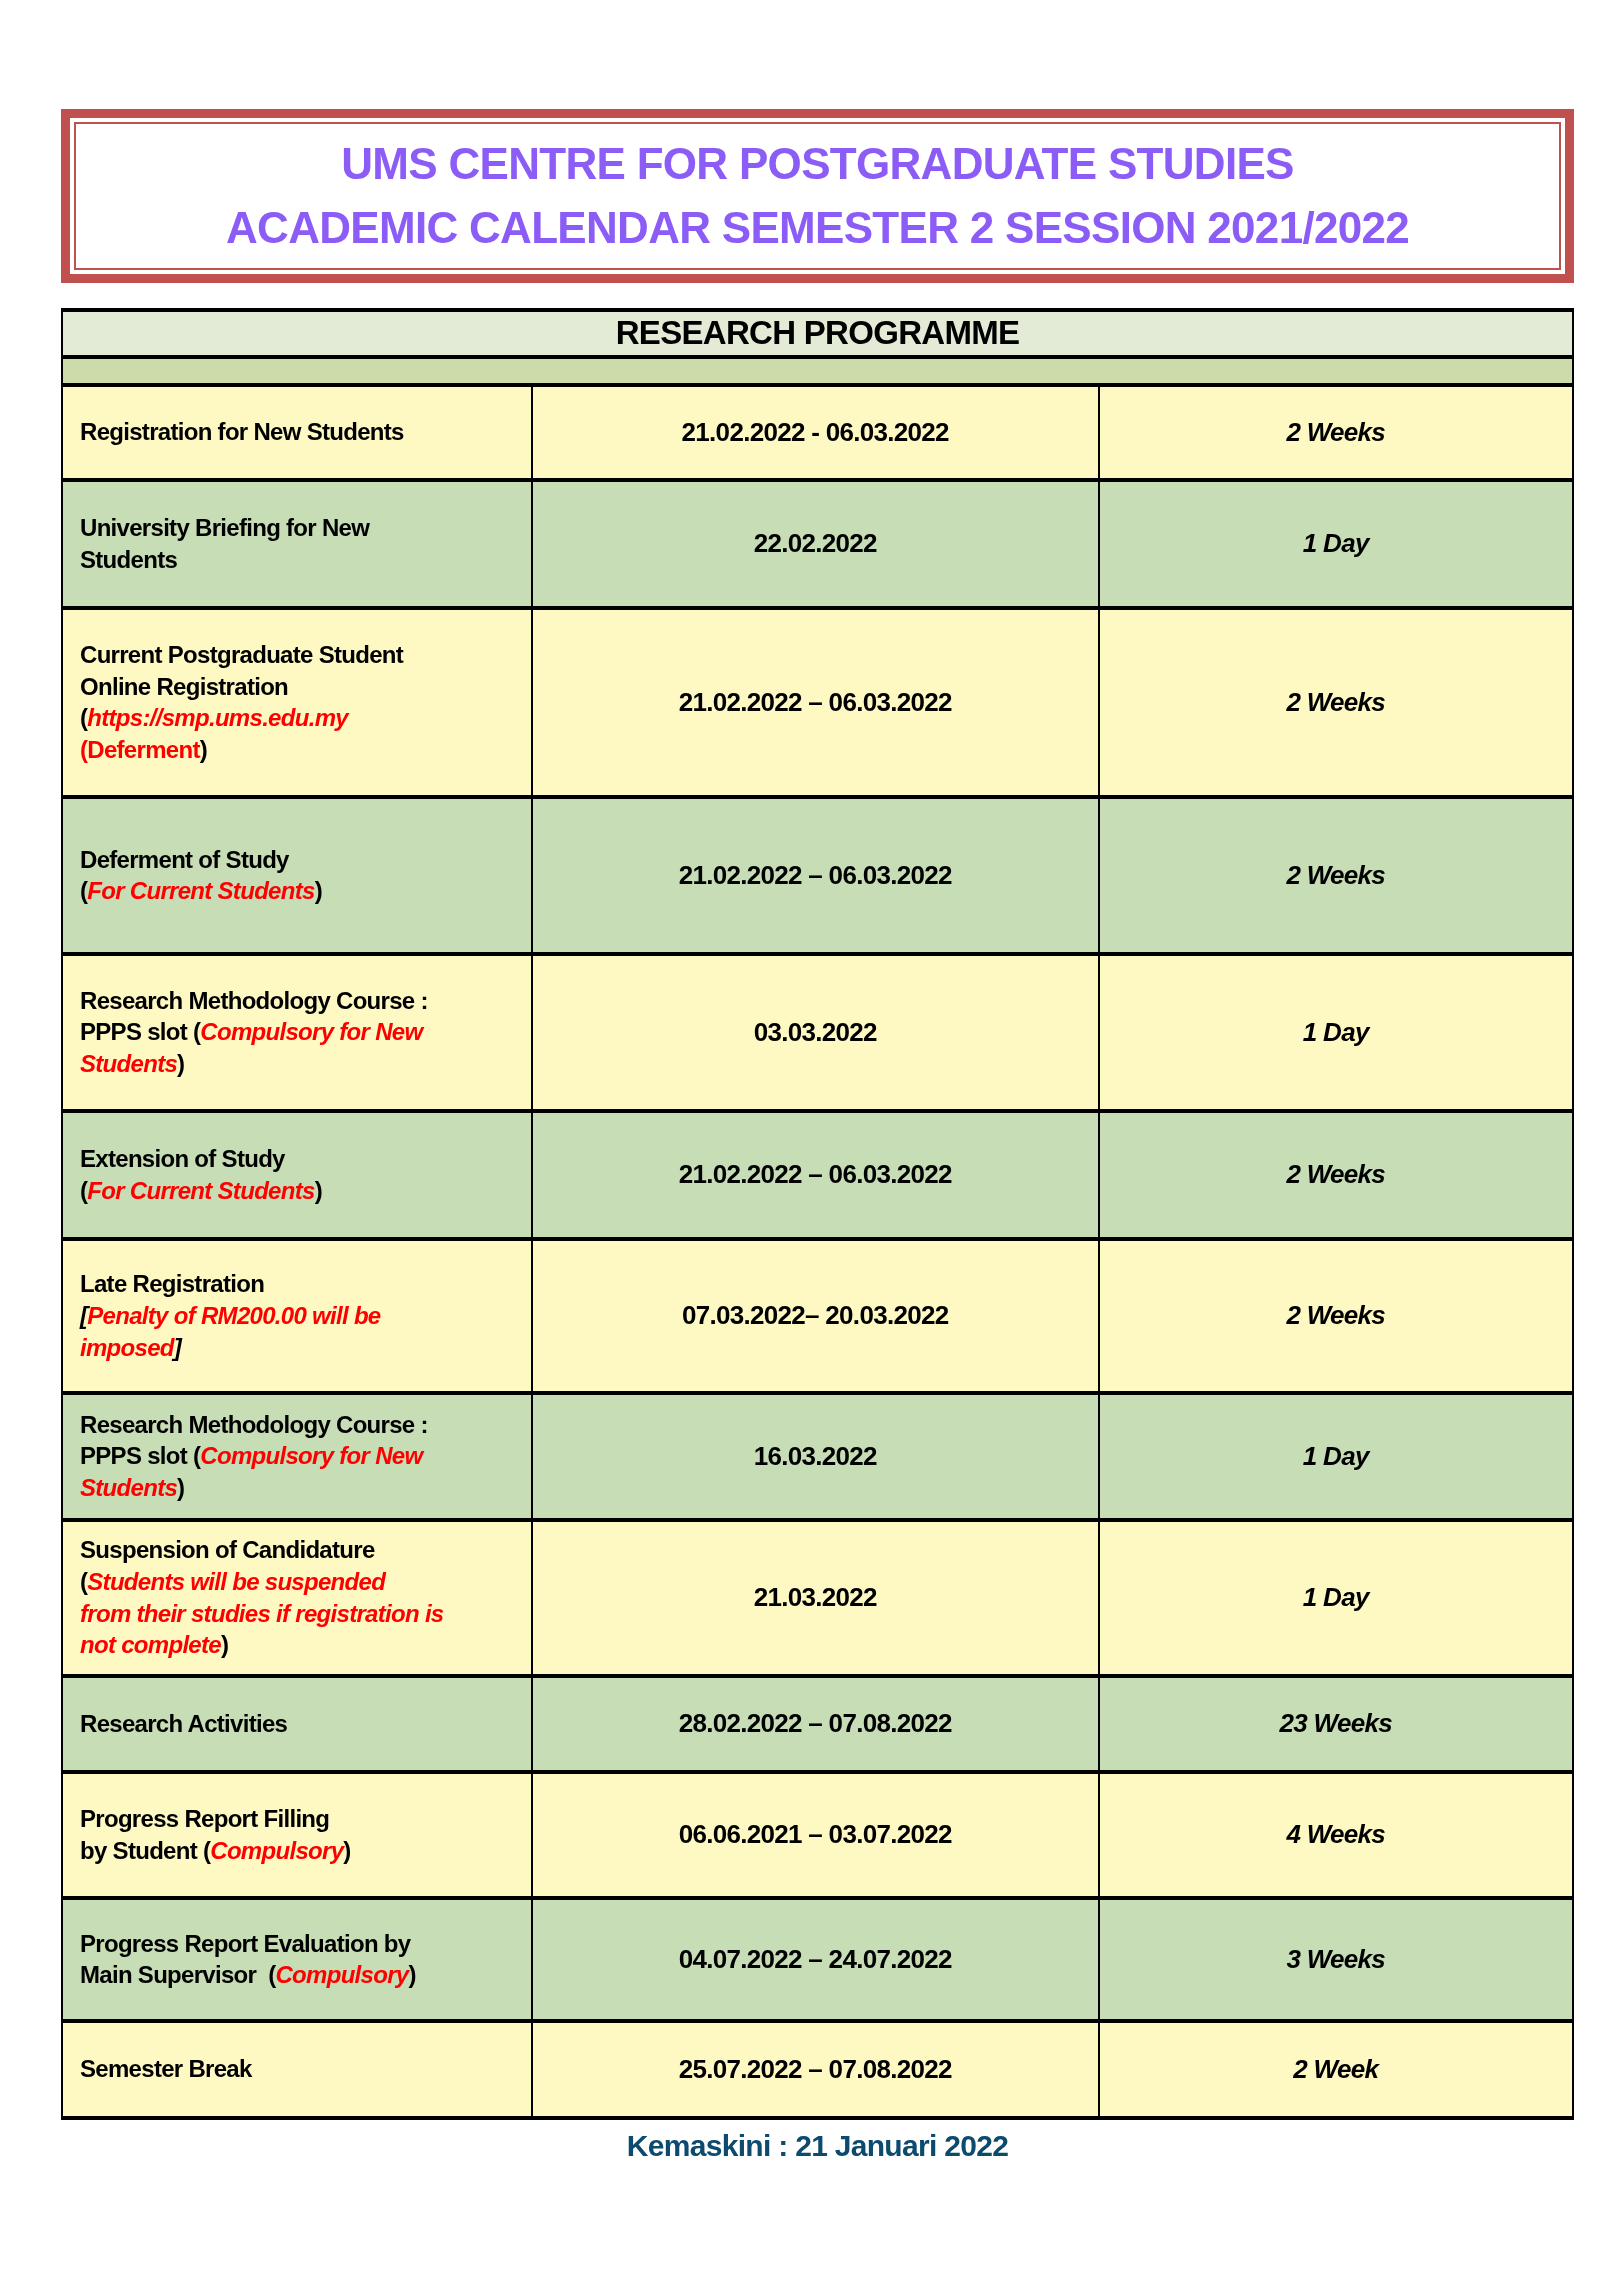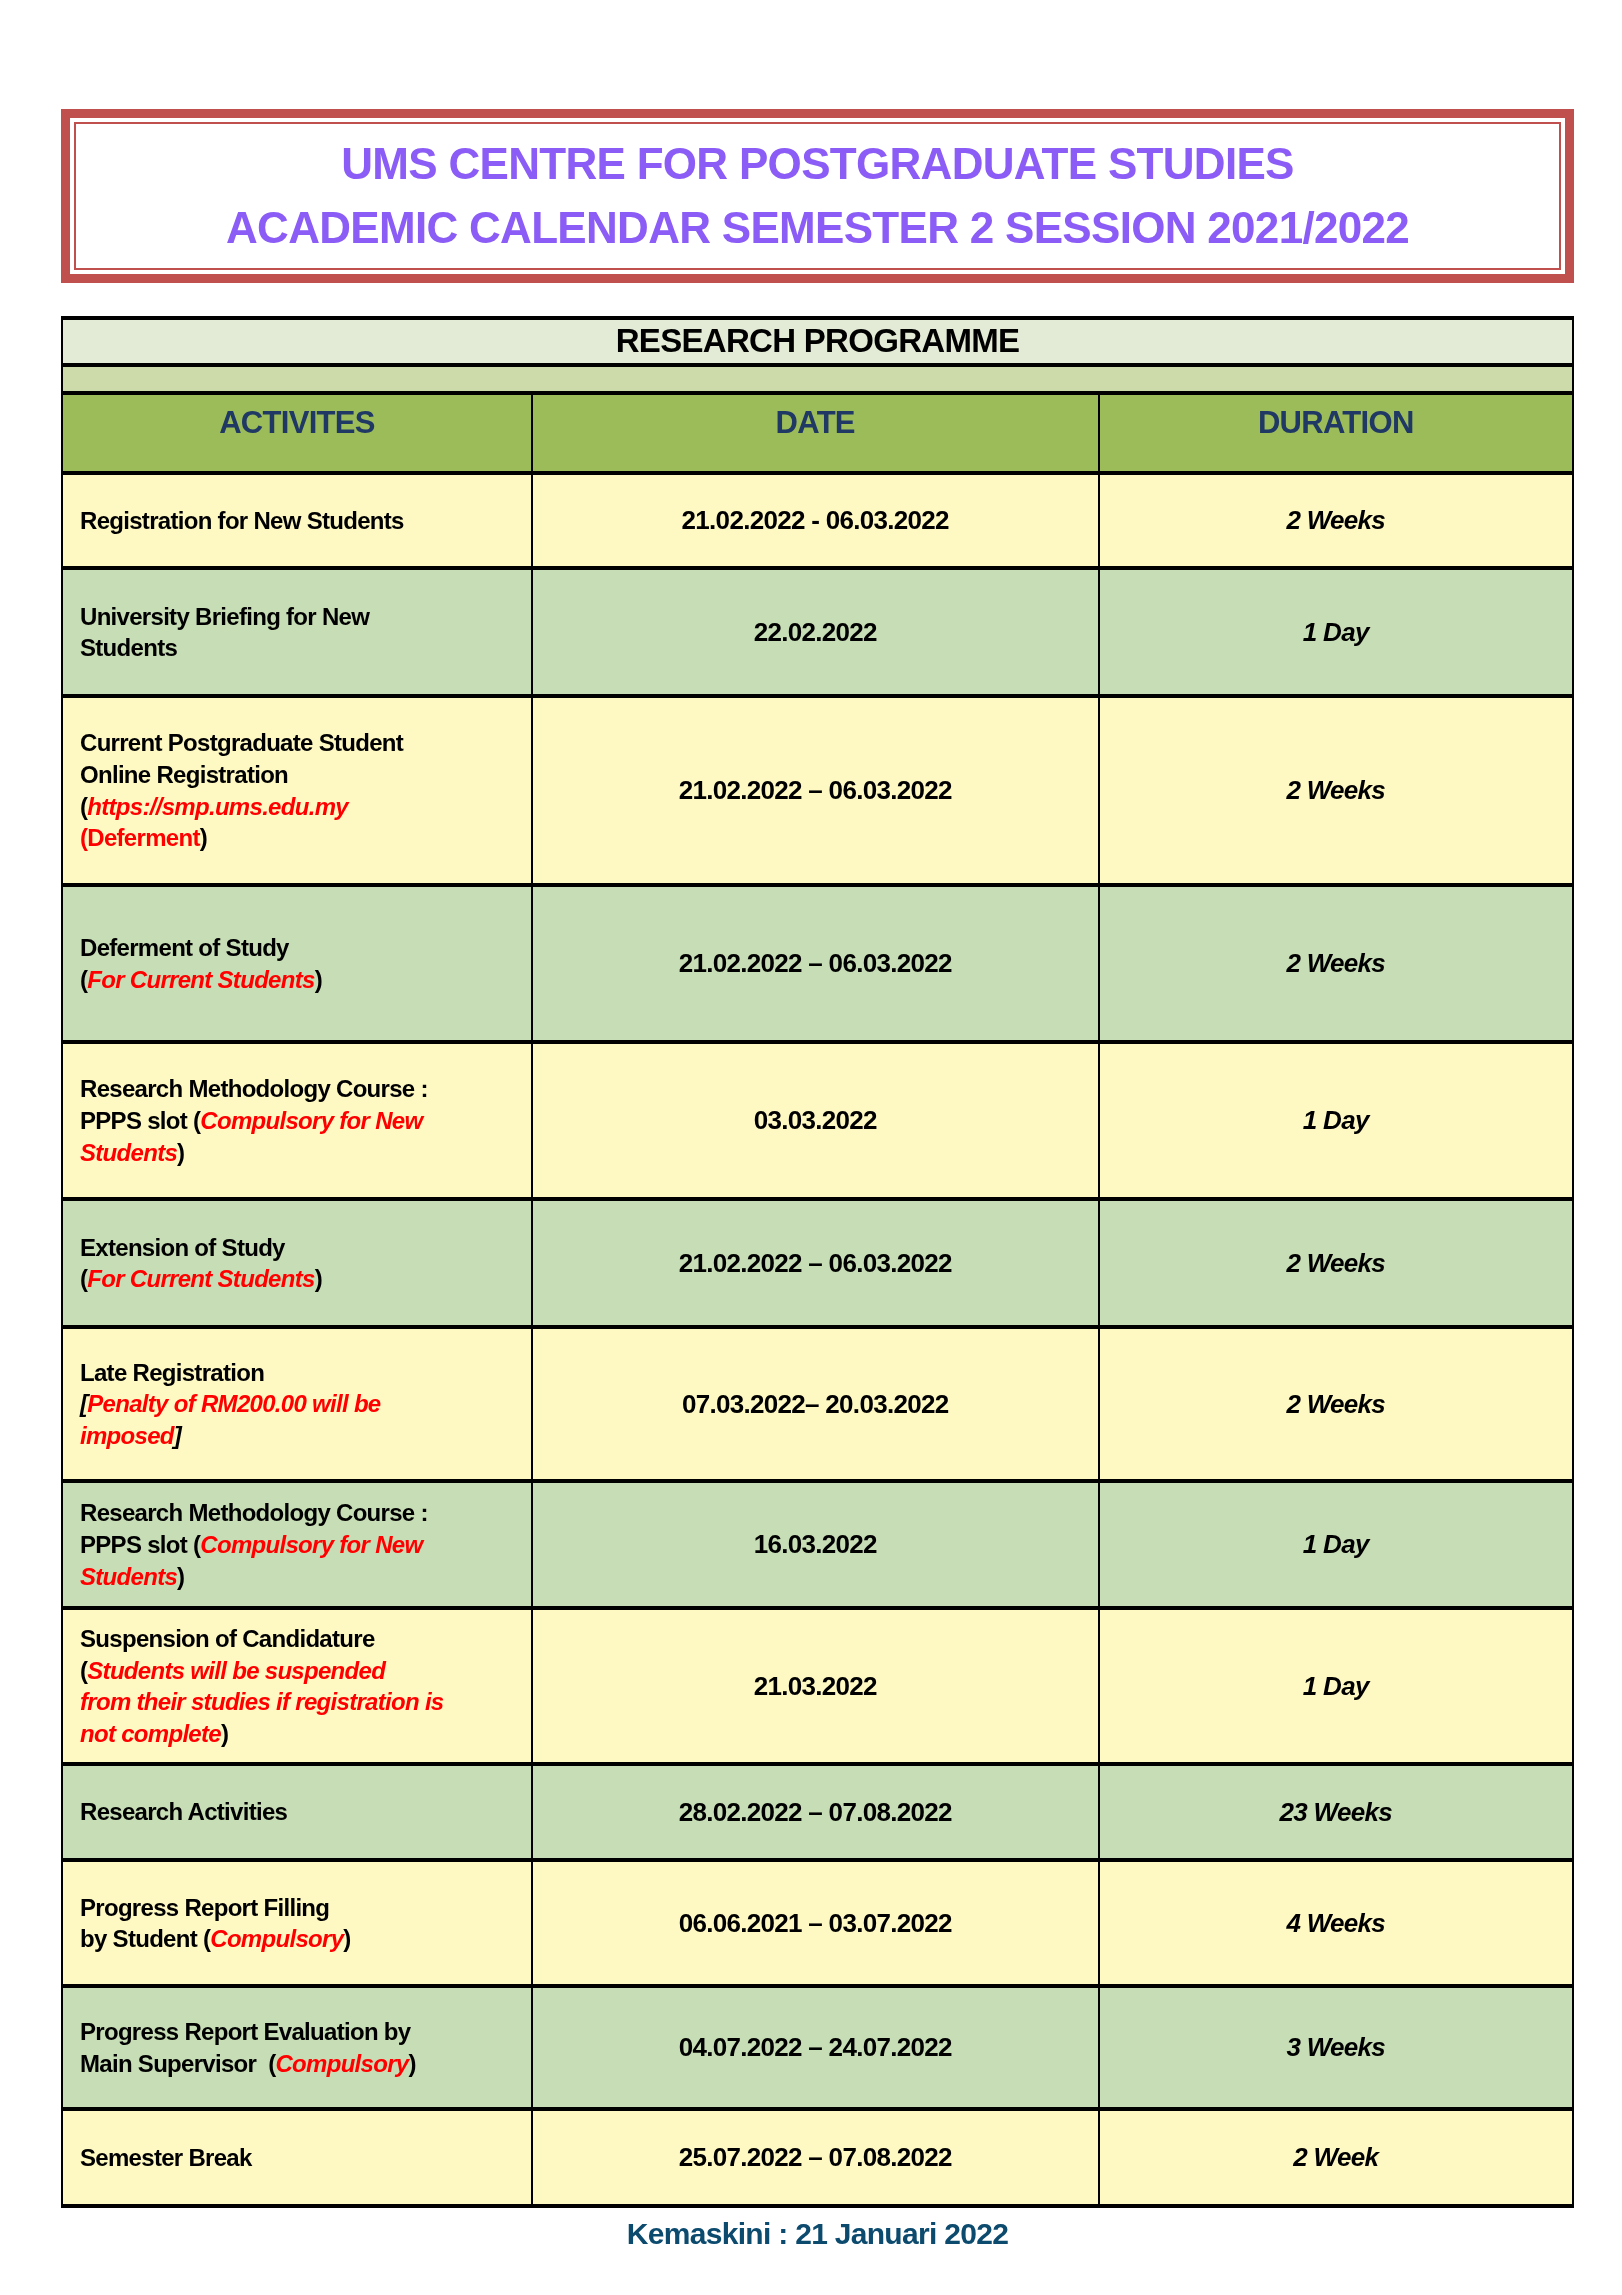--- a/index.html
+++ b/index.html
@@ -23,21 +23,21 @@
     justify-content: space-evenly; align-items: center;
   }
   .title-line {
     color: #8b5cf6; font-weight: bold; font-size: 44px;
     letter-spacing: -0.7px; white-space: nowrap;
   }
 
   
   table.calendar {
     border-collapse: collapse; table-layout: fixed;
-    width: 100%; margin-top: 33px;
+    width: 100%; margin-top: 25px;
   }
   col.c1 { width: 31.1%; } col.c2 { width: 37.5%; } col.c3 { width: 31.4%; }
   .calendar th, .calendar td {
     border: 2.6px solid #000000;
     border-top-width: 4.6px; border-bottom-width: 4.6px;
     overflow: hidden;
   }
   .calendar .section {
     height: 41px; background: #E3EBD6;
     color: #000000; font-size: 33px; font-weight: bold;
@@ -105,25 +105,20 @@
         <col class="c2">
         <col class="c3">
       </colgroup>
     <thead>
       <tr>
         <th colspan="3" class="section">RESEARCH PROGRAMME</th>
       </tr>
       <tr>
         <th colspan="3" class="band"></th>
       </tr>
-      <tr class="cols">
-        <th>ACTIVITES</th>
-        <th>DATE</th>
-        <th>DURATION</th>
-      </tr>
     </thead>
     <tbody>
         <tr class="light">
           <td class="activity">
             <div class="act-line"><span>Registration for New Students</span></div>
           </td>
           <td class="date">21.02.2022 - 06.03.2022</td>
           <td class="duration">2 Weeks</td>
         </tr>
         <tr class="medium">

